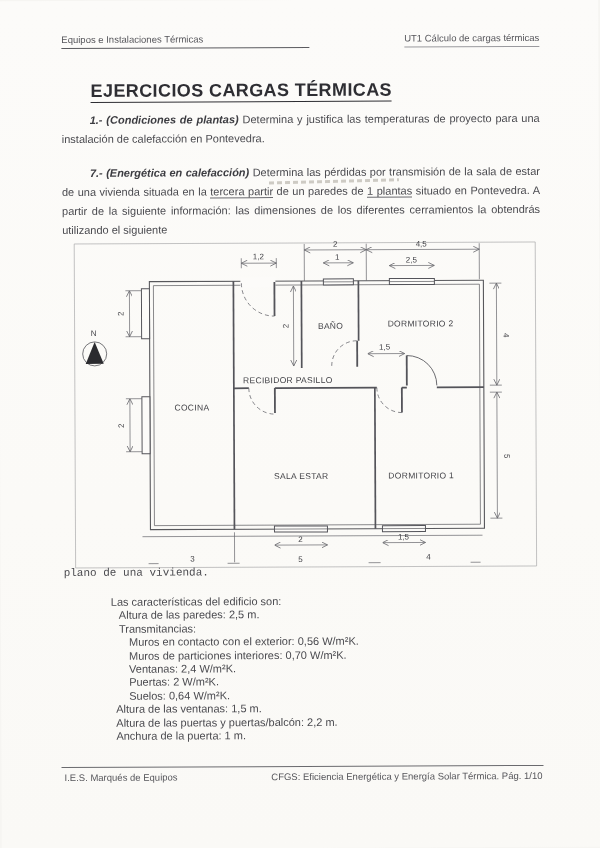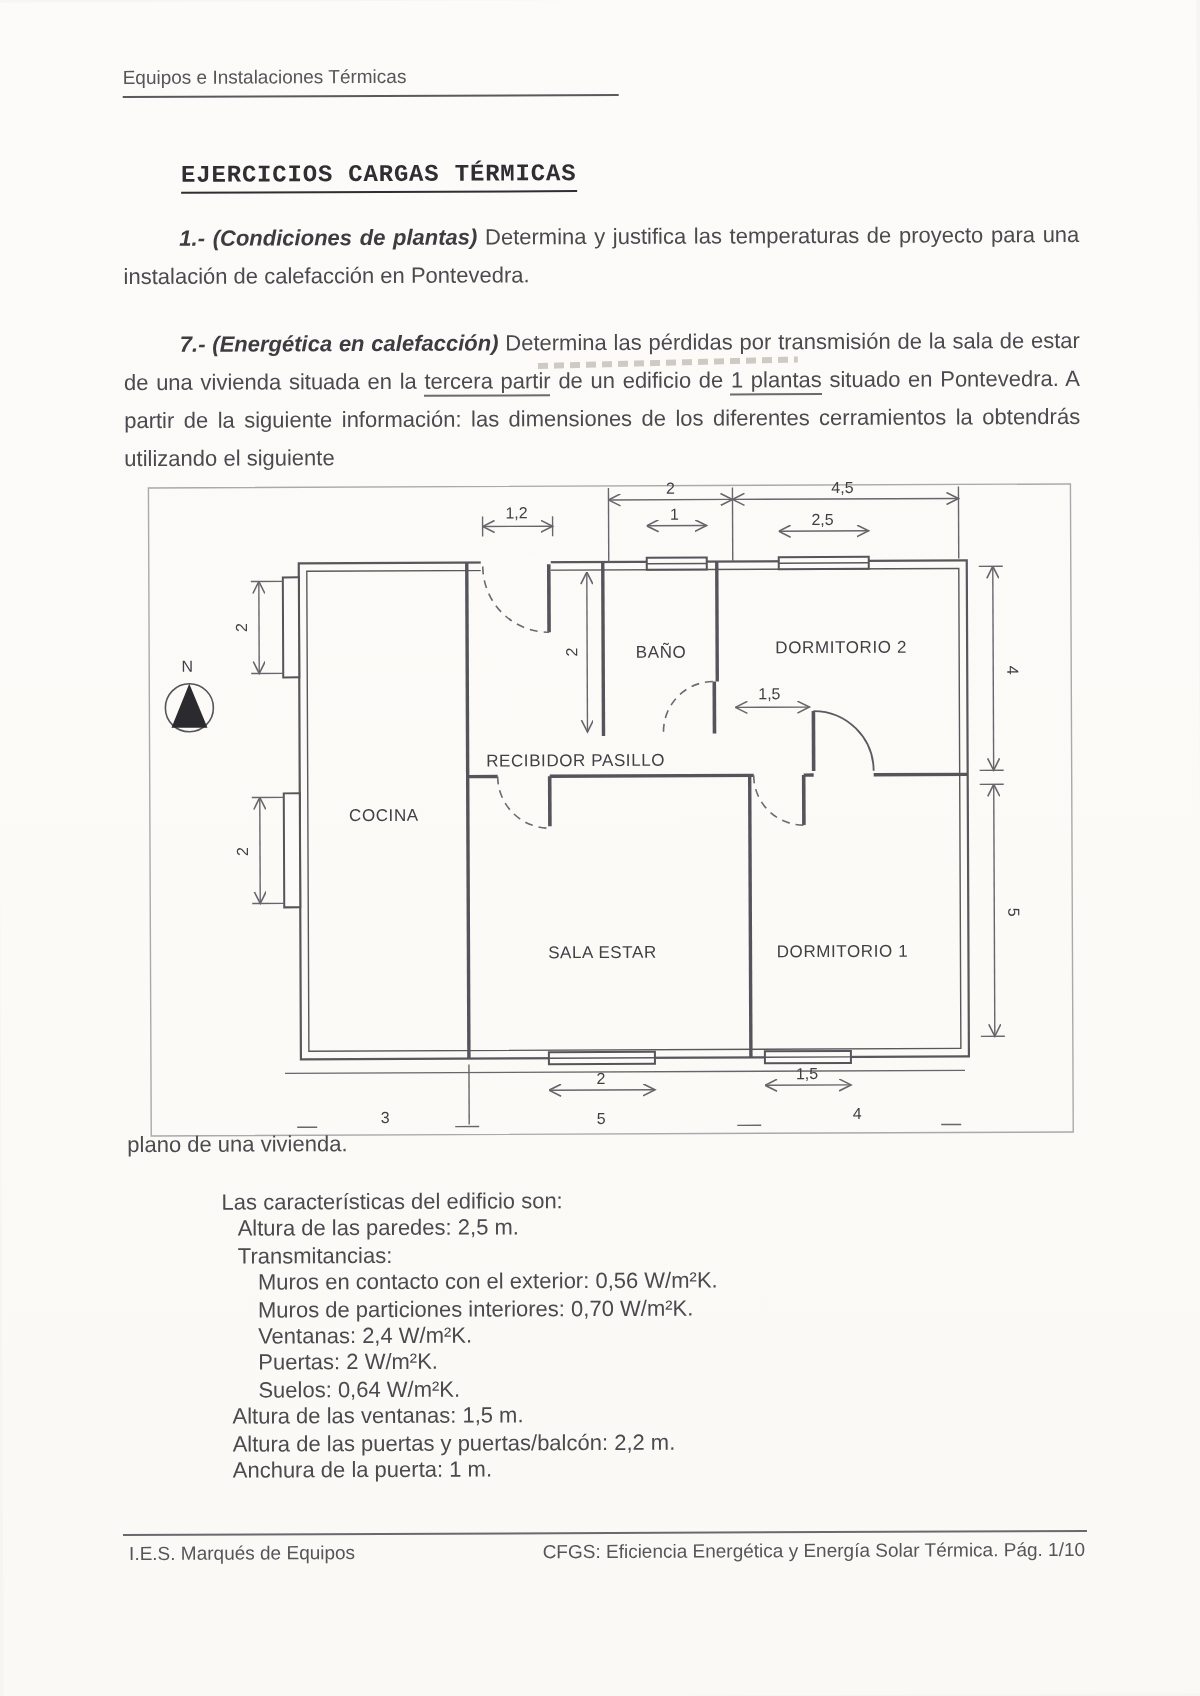--- a/index.html
+++ b/index.html
@@ -12,35 +12,35 @@
     position:absolute;left:0;top:0;width:600px;height:848px;
     background:linear-gradient(180deg,#fcfbf9 0%,#fbfaf7 60%,#faf9f6 100%);
     transform:rotate(-0.25deg);
     color:#45454a;
   }
   
   .hdr{position:absolute;left:63px;top:33px;width:478px;display:flex;justify-content:space-between;font-size:9.5px;color:#55555a;}
   .hdr-left{display:inline-block;width:248px;border-bottom:1.4px solid #5a5a5e;padding-bottom:3px;}
   .hdr-right{display:inline-block;border-bottom:0.8px solid #9a9a9e;padding-bottom:3px;}
   
-  .title{position:absolute;left:92px;top:80px;font-size:12px;font-weight:bold;letter-spacing:.4px;color:#2e2e33;font-family:Liberation Mono, monospace;}
+  .title{position:absolute;left:92px;top:80px;font-size:18px;font-weight:bold;letter-spacing:.4px;color:#2e2e33;}
   .title span{border-bottom:1.6px solid #2e2e33;padding-bottom:1px;}
   
   .para{position:absolute;left:63px;width:478px;font-size:11px;line-height:19px;text-align:justify;color:#4a4a4f;}
   .p1{top:110px;}
   .p2{top:163px;}
   .para .ind{display:inline-block;width:28px;}
   .bold-it{font-weight:bold;font-style:italic;color:#3c3c41;}
   .u{border-bottom:1px solid #6a6a6f;}
   .pencil{position:absolute;left:270px;top:180px;width:130px;height:3px;
     background:repeating-linear-gradient(90deg,rgba(150,144,132,.45) 0 5px,rgba(150,144,132,0) 5px 8px);
     transform:rotate(-1.2deg);}
   
   .plan{position:absolute;left:72px;top:236px;}
-  .caption{position:absolute;left:63px;top:566px;font-size:11px;color:#4a4a4f;}
+  .caption{position:absolute;left:63px;top:566px;font-size:11px;color:#4a4a4f;font-family:Liberation Mono, monospace;}
   
   .chars{position:absolute;left:110px;top:595px;font-size:11px;line-height:13.4px;color:#4a4a4f;}
   .chars .i1{margin-left:8px;}
   .chars .i2{margin-left:18px;}
   .chars .i3{margin-left:5px;}
   
   .ftr-line{position:absolute;left:60px;top:766px;width:482px;border-top:1px solid #6a6a6e;}
   .ftr{position:absolute;left:63px;top:771px;width:478px;display:flex;justify-content:space-between;font-size:9.5px;color:#55555a;}
   
   .plan svg text{fill:#3f3f44;}
@@ -56,36 +56,37 @@
   .rlab{font-size:8.5px;letter-spacing:.3px;}
   .dlab{font-size:8px;fill:#4a4a4f;}
 </style>
 </head>
 <body>
 
 <div class="sheet">
 
   <div class="hdr">
     <span class="hdr-left">Equipos e Instalaciones Térmicas</span>
+    <span class="hdr-right">UT1 Cálculo de cargas térmicas</span>
   </div>
 
   <div class="title">
     <span>EJERCICIOS CARGAS TÉRMICAS</span>
   </div>
 
   <div class="para p1">
     <span class="ind"></span><span class="bold-it">1.-</span>
     <span class="bold-it">(Condiciones de plantas)</span>
     <span>Determina y justifica las temperaturas de proyecto para una instalación de calefacción en Pontevedra.</span>
   </div>
 
   <div class="para p2">
     <span class="ind"></span><span class="bold-it">7.-</span>
     <span class="bold-it">(Energética en calefacción)</span>
-    <span>Determina las pérdidas por transmisión de la sala de estar de una vivienda situada en la </span><span class="u">tercera partir</span><span> de un edificio de </span><span class="u">1 plantas</span><span> situado en Pontevedra. A partir de la siguiente información: las dimensiones de los diferentes cerramientos la obtendrás utilizando el siguiente</span>
+    <span>Determina las pérdidas por transmisión de la sala de estar de una vivienda situada en la </span><span class="u">tercera partir</span><span> de un paredes de </span><span class="u">1 plantas</span><span> situado en Pontevedra. A partir de la siguiente información: las dimensiones de los diferentes cerramientos la obtendrás utilizando el siguiente</span>
   </div>
 
   <div class="pencil"></div>
 
   <div class="plan">
     <svg width="470" height="335" viewBox="0 0 470 335">
       <defs>
         <marker id="ae" markerWidth="8" markerHeight="8" refX="6" refY="3" orient="auto" markerUnits="userSpaceOnUse">
           <path d="M0,0 L6,3 L0,6" fill="none" stroke="#66666b" stroke-width="0.8"></path>
         </marker>

